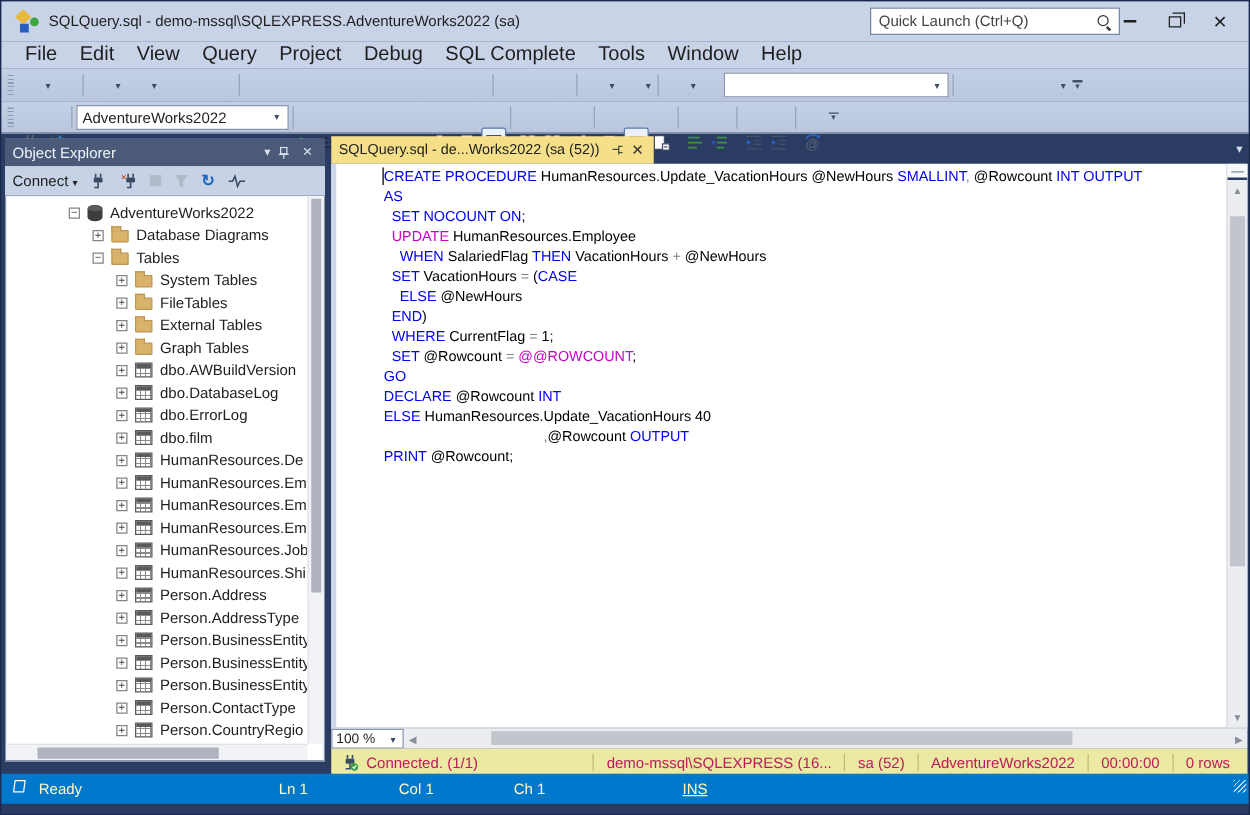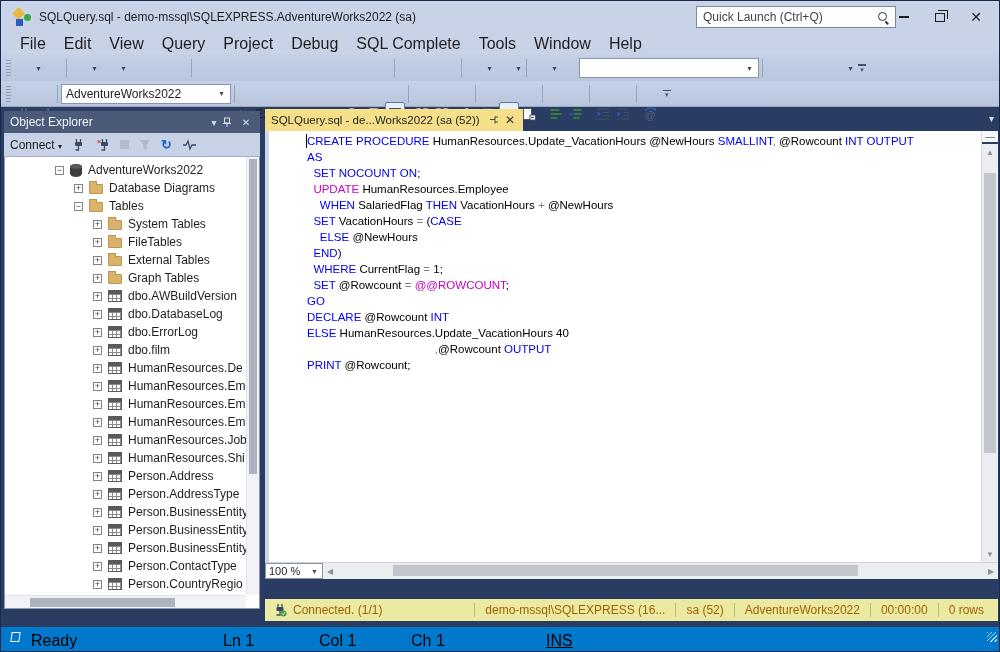--- a/index.html
+++ b/index.html
@@ -95,26 +95,26 @@
   .ed-vthumb{position:absolute;left:2px;right:2px;top:42px;height:280px;background:#C3C5CC;}
   .ed-bottombar{height:17px;display:flex;align-items:stretch;background:#ECEDF1;border-top:1px solid #CFD2DA;}
   .zoomcombo{width:58px;background:#fff;border:1px solid #8895AC;display:flex;align-items:center;font-size:11px;padding:0 3px;color:#1E1E1E;}
   .zoomcombo .cflex{flex:1;}
   .hscroll{flex:1;position:relative;}
   .h-arrow{position:absolute;top:0;bottom:0;width:14px;display:flex;align-items:center;justify-content:center;font-size:8px;color:#8A8F9B;}
   .h-arrow.left{left:0;} .h-arrow.right{right:0;}
   .hthumb{position:absolute;top:2px;height:11px;left:70px;width:465px;background:#C3C5CC;}
 
   
-  .qstatus{height:22px;background:#ECE9A3;display:flex;align-items:center;font-size:12px;color:#a16207;padding:0 4px;margin-top:20px;}
+  .qstatus{height:22px;background:#ECE9A3;display:flex;align-items:center;font-size:12px;color:#be185d;padding:0 4px;}
   .qstatus .seg{border-left:1px solid #BDB97E;padding:0 10px;white-space:nowrap;}
   .qstatus .left{display:flex;align-items:center;flex:1;gap:6px;padding-left:4px;}
 
   
-  .statusbar{position:absolute;left:0;bottom:0;width:100%;height:24px;background:#0079CC;color:#000000;font-size:16px;}
+  .statusbar{position:absolute;left:0;bottom:8px;width:100%;height:24px;background:#0079CC;color:#fef9c3;font-size:12px;}
   .statusbar span{position:absolute;top:5px;}
   .sb-icon{position:absolute;left:10px;top:7px;width:9px;height:10px;border:1.5px solid #fff;transform:skewX(-8deg);}
   .sb-grip{position:absolute;right:2px;bottom:2px;width:10px;height:10px;background:repeating-linear-gradient(135deg,rgba(255,255,255,.7) 0 1px,transparent 1px 3px);}
 
   svg{display:block;}
 </style>
 </head>
 <body>
 
 <div id="win">

